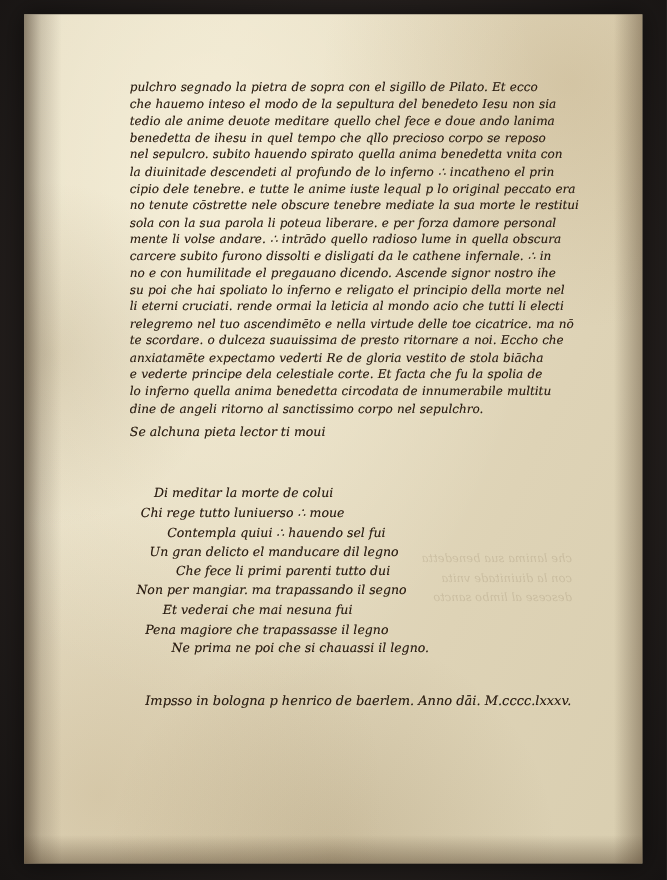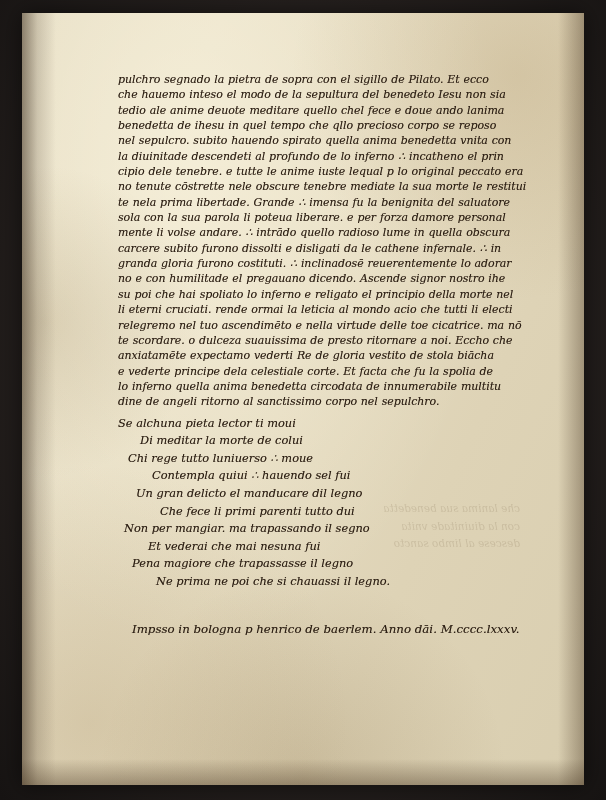--- a/index.html
+++ b/index.html
@@ -108,21 +108,21 @@
     line-height: 17.6px;
     font-style: italic;
     font-family: "DejaVu Serif", serif;
     text-shadow: 0 0 0.4px rgba(40,25,12,0.45);
   }
   .verse .vline {
     display: block;
     white-space: nowrap;
   }
   .vi0  { padding-left: 0px; }
-  .vi1  { padding-left: 22px; }
+  .vi1  { padding-left: 22px; margin-top: 39px; }
   .vi2  { padding-left: 10px; }
   .vi3  { padding-left: 34px; }
   .vi4  { padding-left: 18px; font-style: italic; }
   .vi5  { padding-left: 42px; }
   .vi6  { padding-left: 6px; }
   .vi7  { padding-left: 30px; }
   .vi8  { padding-left: 14px; }
   .vi9  { padding-left: 38px; }
 
   
@@ -175,25 +175,23 @@
 
     <div class="para">
       <span class="line">pulchro segnado la pietra de sopra con el sigillo de Pilato.  Et ecco</span>
       <span class="line">che hauemo inteso el modo de la sepultura del benedeto Iesu non sia</span>
       <span class="line">tedio ale anime deuote meditare quello chel fece e doue ando lanima</span>
       <span class="line">benedetta de ihesu in quel tempo che qllo precioso corpo se reposo</span>
       <span class="line">nel sepulcro. subito hauendo spirato quella anima benedetta vnita con</span>
       <span class="line">la diuinitade descendeti al profundo de lo inferno ∴ incatheno el prin</span>
       <span class="line">cipio dele tenebre. e tutte le anime iuste lequal p lo original peccato era</span>
       <span class="line">no tenute cōstrette nele obscure tenebre mediate la sua morte le restitui</span>
-      <span class="line">te nela prima libertade. Grande ∴ imensa fu la benignita del saluatore</span>
       <span class="line">sola con la sua parola li poteua liberare. e per forza damore personal</span>
       <span class="line">mente li volse andare. ∴ intrādo quello radioso lume in quella obscura</span>
       <span class="line">carcere subito furono dissolti e disligati da le cathene infernale. ∴ in</span>
-      <span class="line">granda gloria furono costituti. ∴ inclinadosē reuerentemente lo adorar</span>
       <span class="line">no e con humilitade el pregauano dicendo. Ascende signor nostro ihe</span>
       <span class="line">su poi che hai spoliato lo inferno e religato el principio della morte nel</span>
       <span class="line">li eterni cruciati. rende ormai la leticia al mondo acio che tutti li electi</span>
       <span class="line">relegremo nel tuo ascendimēto e nella virtude delle toe cicatrice. ma nō</span>
       <span class="line">te scordare. o dulceza suauissima de presto ritornare a noi. Eccho che</span>
       <span class="line">anxiatamēte expectamo vederti Re de gloria vestito de stola biācha</span>
       <span class="line">e vederte principe dela celestiale corte.   Et facta che fu la spolia de</span>
       <span class="line">lo inferno quella anima benedetta circodata de innumerabile multitu</span>
       <span class="line">dine de angeli ritorno al sanctissimo corpo nel sepulchro.</span>
     </div>

